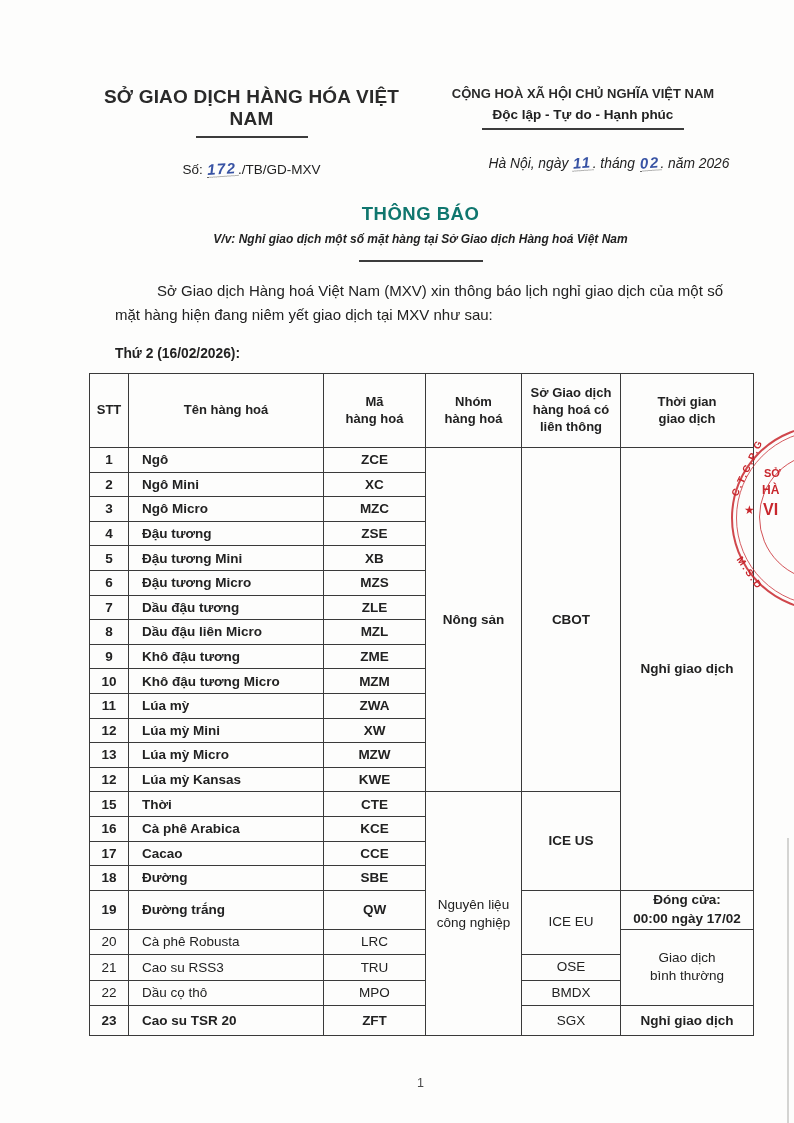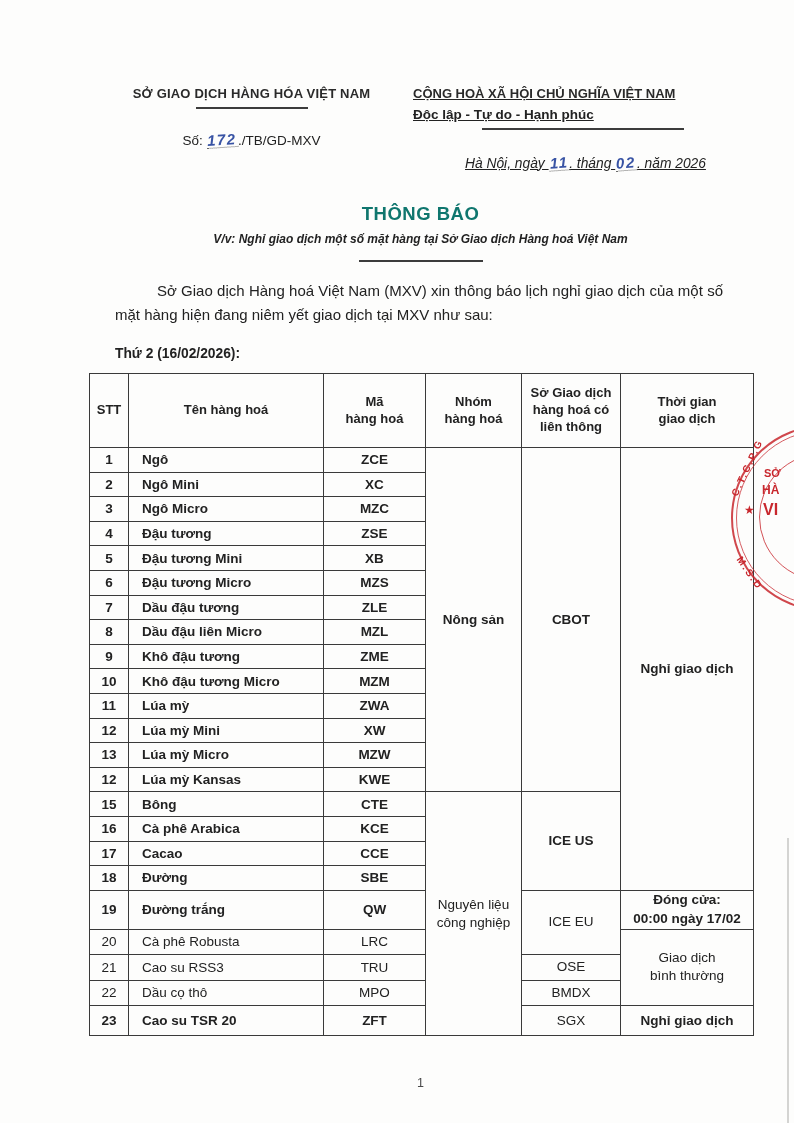--- a/index.html
+++ b/index.html
@@ -7,22 +7,22 @@
   body{
     width:794px;height:1123px;position:relative;overflow:hidden;
     background:#fdfdfc;color:#222;
     font-family:"Liberation Sans","DejaVu Sans",sans-serif;
   }
   .content{position:absolute;left:88px;top:0;width:665px;height:1123px;}
 
   
   .hdr{position:absolute;top:86px;left:0;width:665px;display:flex;justify-content:space-between;}
   .hdr-left{width:315px;text-align:center;padding-left:12px;box-sizing:border-box;}
-  .hdr-right{width:340px;box-sizing:border-box;text-decoration:underline;}
-  .org{font-weight:bold;font-size:13px;letter-spacing:.2px;color:#2a2a2a;}
+  .hdr-right{width:340px;text-align:center;box-sizing:border-box;}
+  .org{font-weight:bold;font-size:19px;letter-spacing:.2px;color:#2a2a2a;}
   .rule{height:1.5px;background:#3c3c3c;}
   .rule-left{width:112px;margin:6px auto 0;}
   .rule-right{width:202px;margin:6px auto 0;}
   .doc-no{margin-top:23px;font-size:13.5px;text-align:center;}
   .national{font-weight:bold;font-size:13px;color:#2a2a2a;}
   .motto{font-weight:bold;font-size:13.5px;margin-top:6px;}
   .dateline{margin-top:25px;font-style:italic;font-size:13.8px;padding-left:52px;white-space:nowrap;}
   .hand{color:#3853a4;font-style:italic;font-weight:bold;font-size:15px;letter-spacing:1.5px;
         display:inline-block;transform:rotate(-4deg);border-bottom:1.5px dotted #6a6a6a;
         line-height:1;padding:0 1px;}
@@ -195,21 +195,21 @@
           <td class="name-cell b">Lúa mỳ Micro</td>
           <td class="b">MZW</td>
         </tr>
         <tr class="r-std">
           <td class="b">12</td>
           <td class="name-cell b">Lúa mỳ Kansas</td>
           <td class="b">KWE</td>
         </tr>
         <tr class="r-std">
           <td class="b">15</td>
-          <td class="name-cell b">Bông</td>
+          <td class="name-cell b">Thời</td>
           <td class="b">CTE</td>
           <td class="multiline" rowspan="9">Nguyên liệu
 công nghiệp</td>
           <td class="multiline b" rowspan="4">ICE US</td>
         </tr>
         <tr class="r-std">
           <td class="b">16</td>
           <td class="name-cell b">Cà phê Arabica</td>
           <td class="b">KCE</td>
         </tr>

